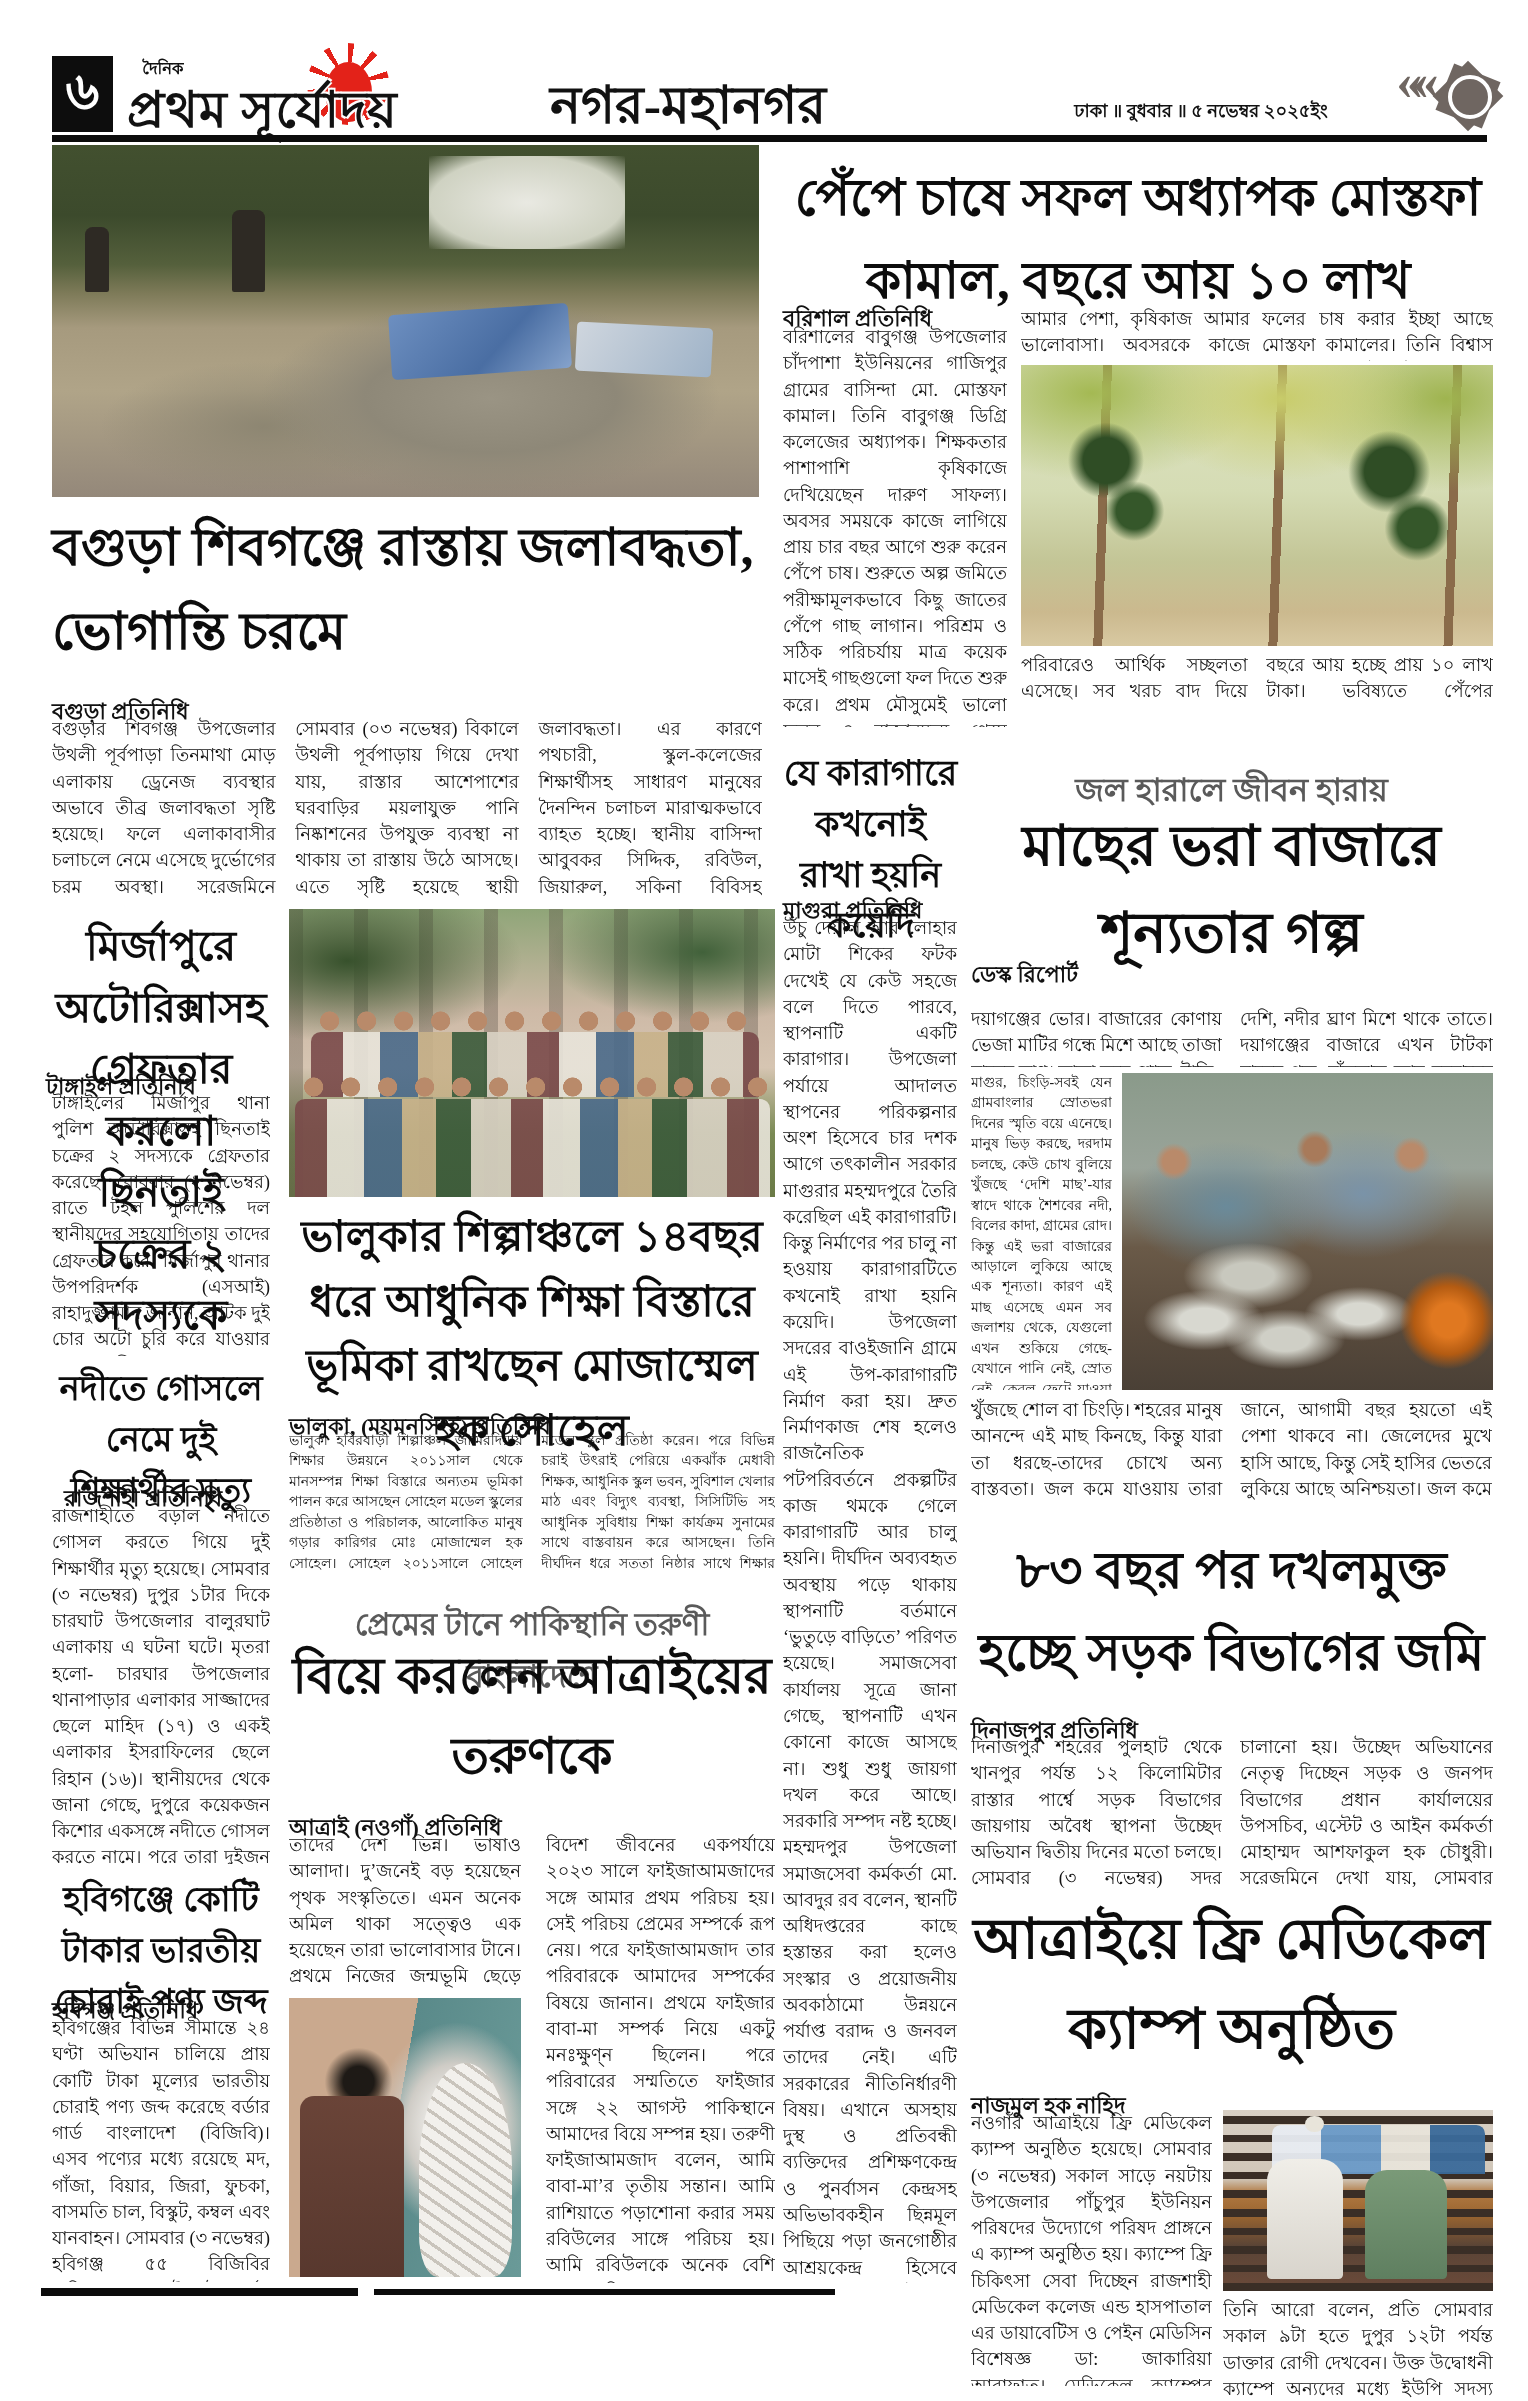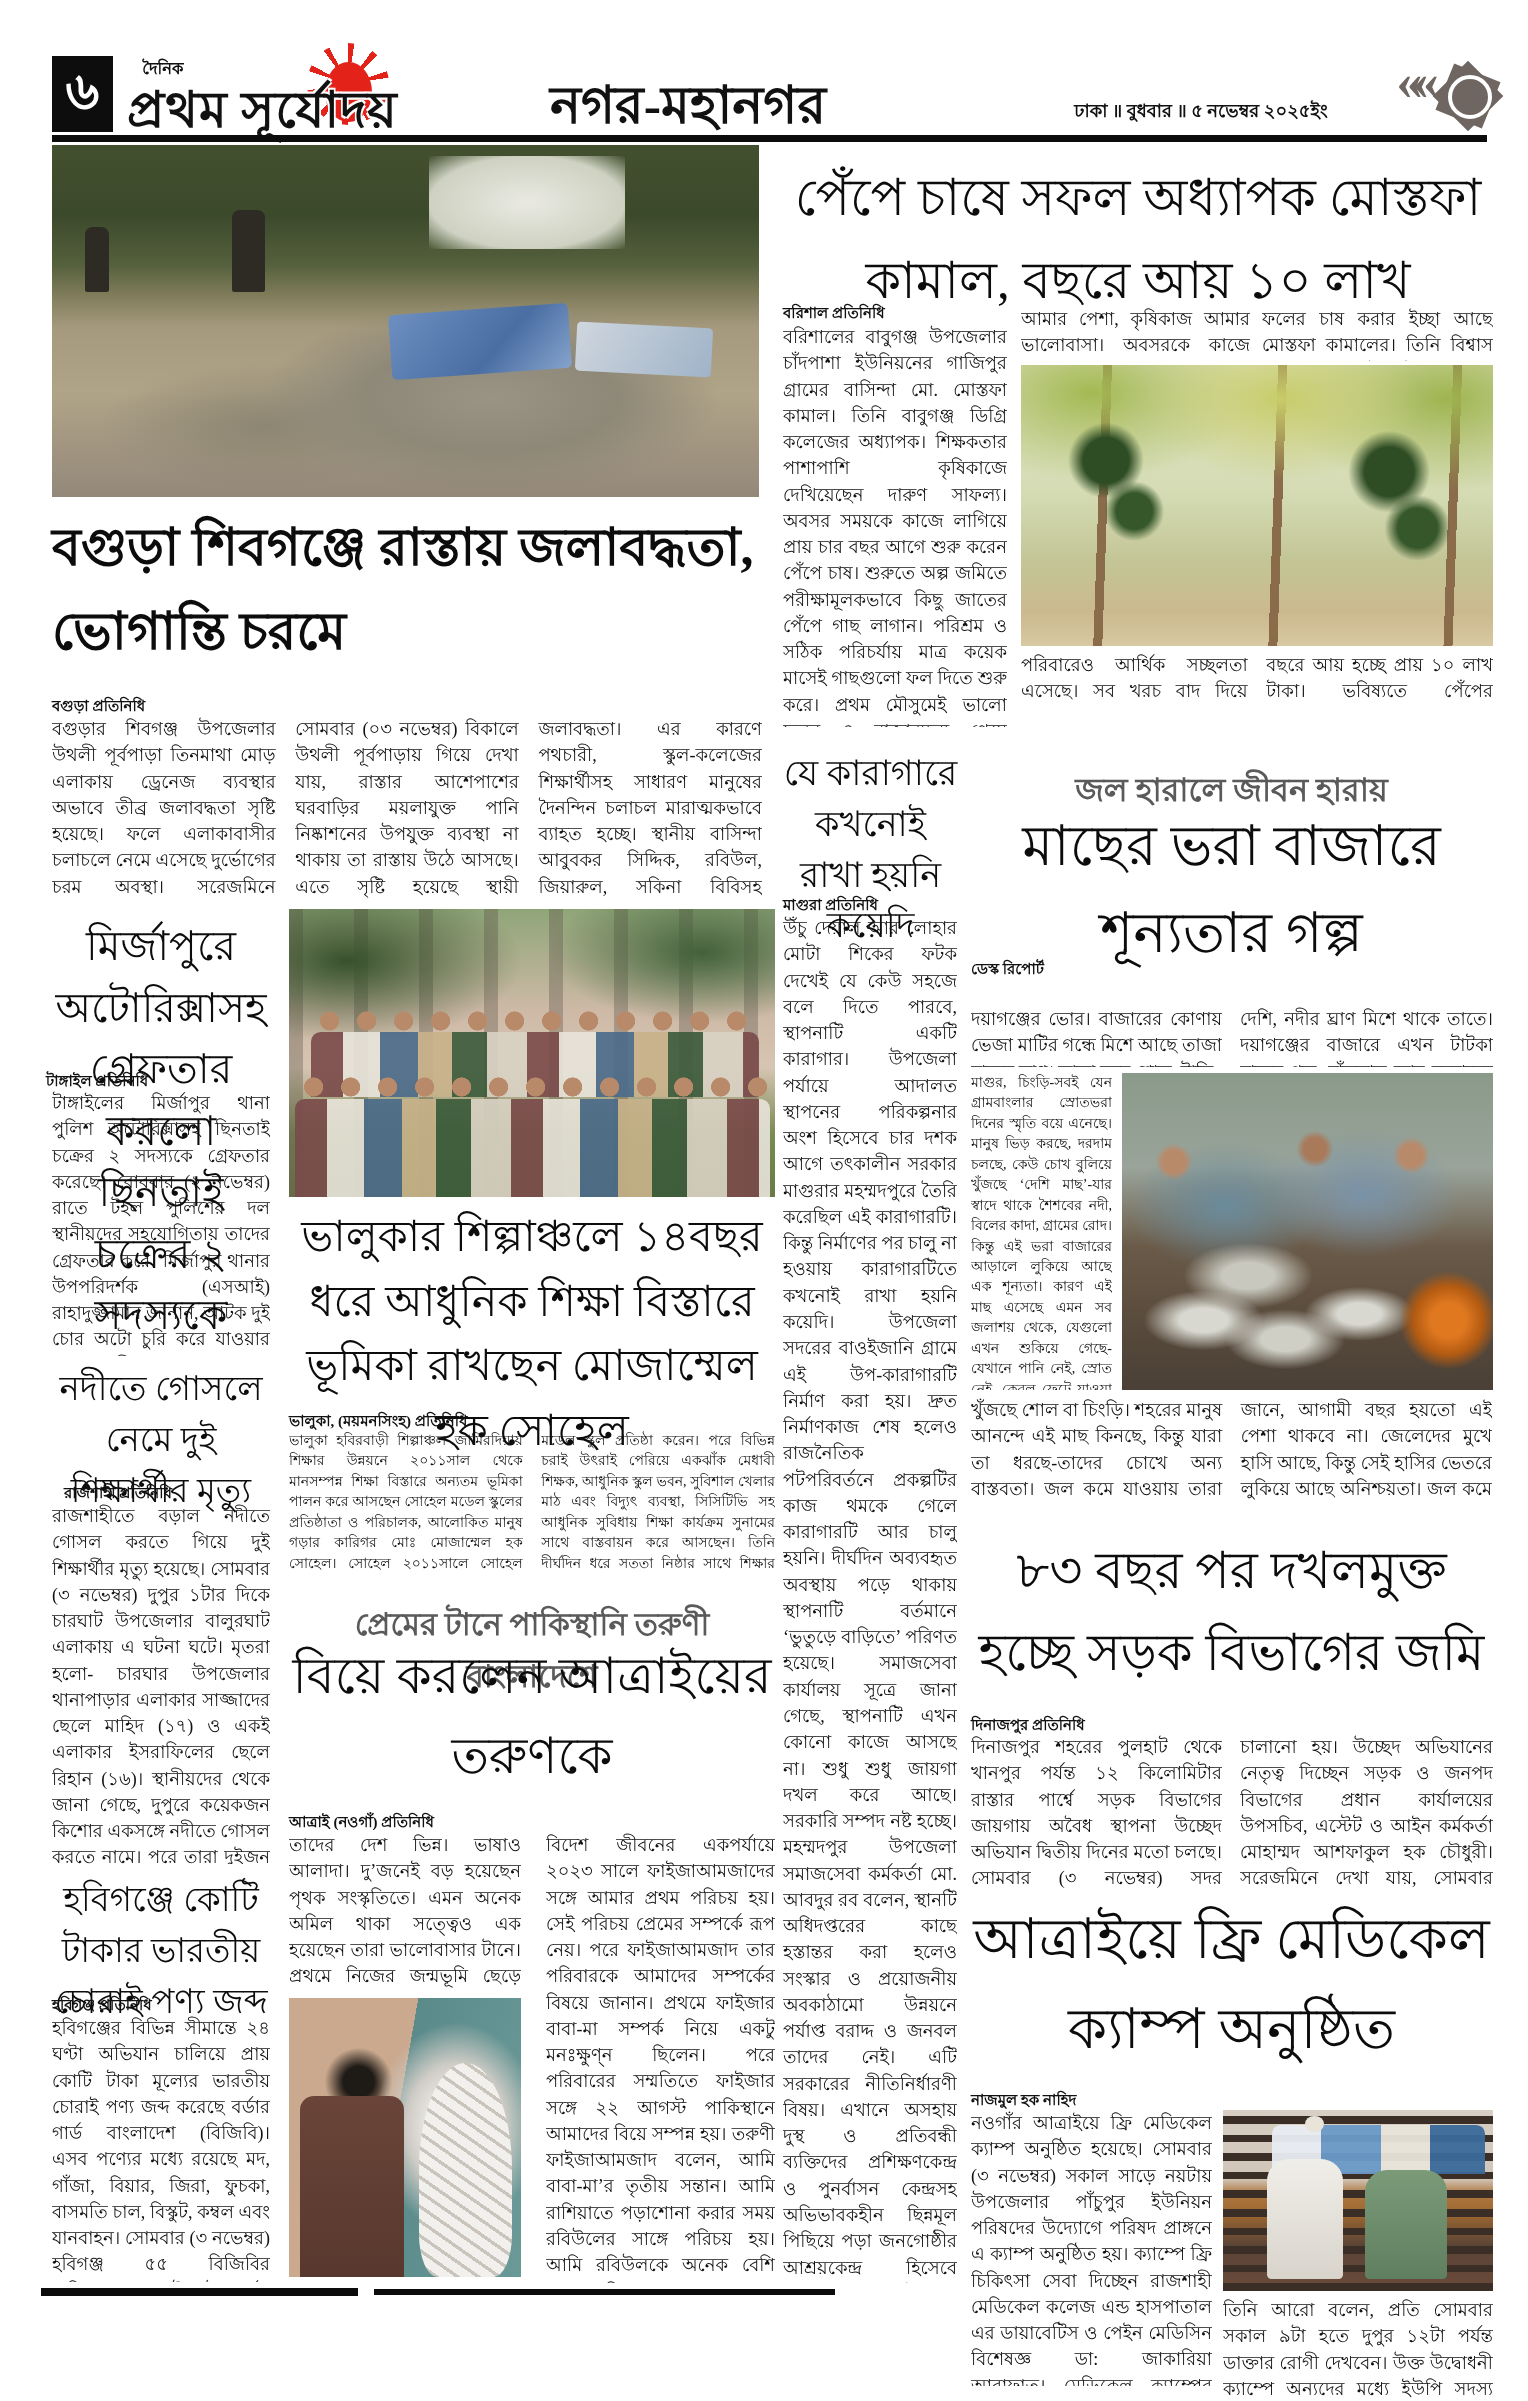--- a/index.html
+++ b/index.html
@@ -1,21 +1,21 @@
 <!DOCTYPE html>
 <html style="font-size:8.7px"><head>
 <meta charset="utf-8">
 <style>
   html,body{margin:0;padding:0;background:#ffffff;}
   #page{position:relative;width:1528px;height:2401px;background:#ffffff;overflow:hidden;
         font-family:"Liberation Serif", serif;color:#111;}
   .abs{position:absolute;}
-  .hl{font-weight:400;text-align:center;color:#0c0c0c;}
+  .hl{font-weight:700;text-align:center;color:#0c0c0c;}
   .hl-left{font-weight:900;text-align:left;color:#0c0c0c;}
-  .byline{font-weight:bold;font-size:15px;}
+  .byline{font-weight:bold;font-size:22px;}
   .bodytxt{font-size:18px;text-align:justify;line-height:1.46;overflow:hidden;}
   .cols2{column-count:2;column-gap:18.6px;}
   .cols3{column-count:3;column-gap:19.6px;}
   .rule{background:#0c0c0c;}
   .kicker{font-weight:900;color:#5a5a5a;text-align:center;}
   .photo{overflow:hidden;}
   
   #pgno{background:#0d0d0d;color:#fff;font-size:52px;font-weight:bold;
         display:flex;align-items:center;justify-content:center;}
   #brand{font-size:50px;font-weight:900;letter-spacing:1.1px;

